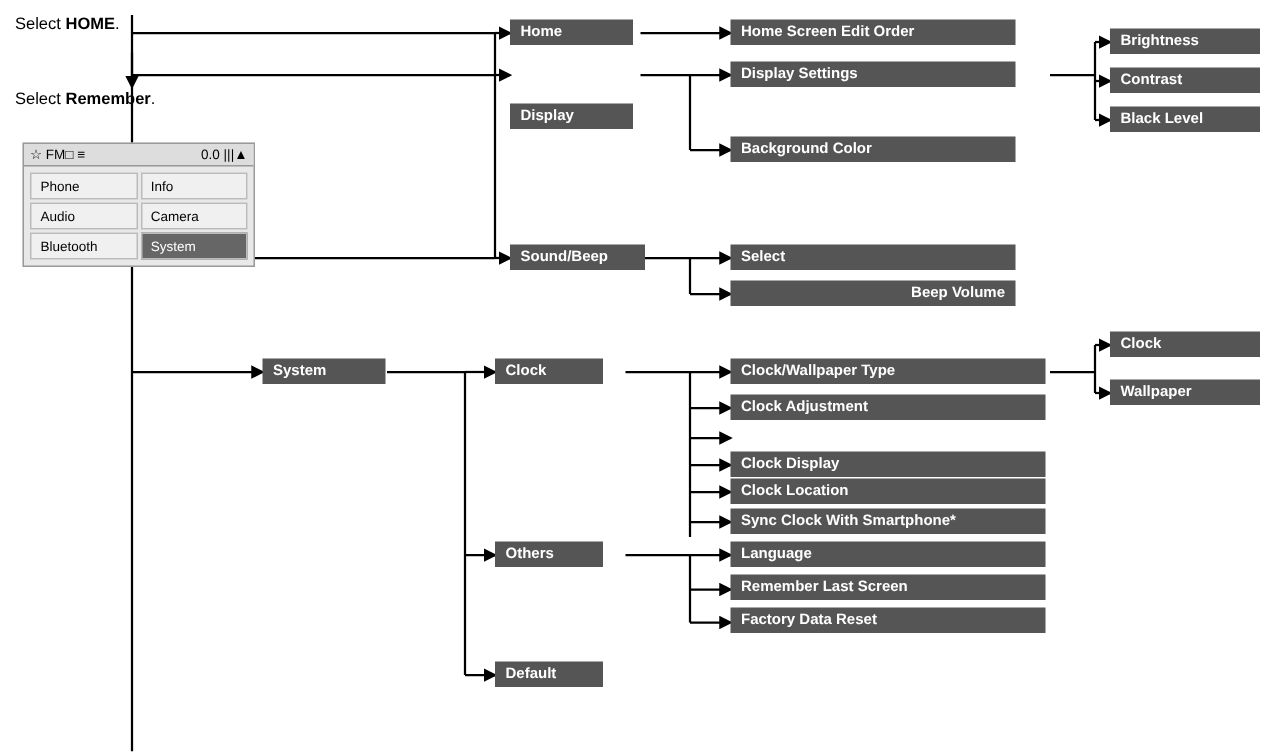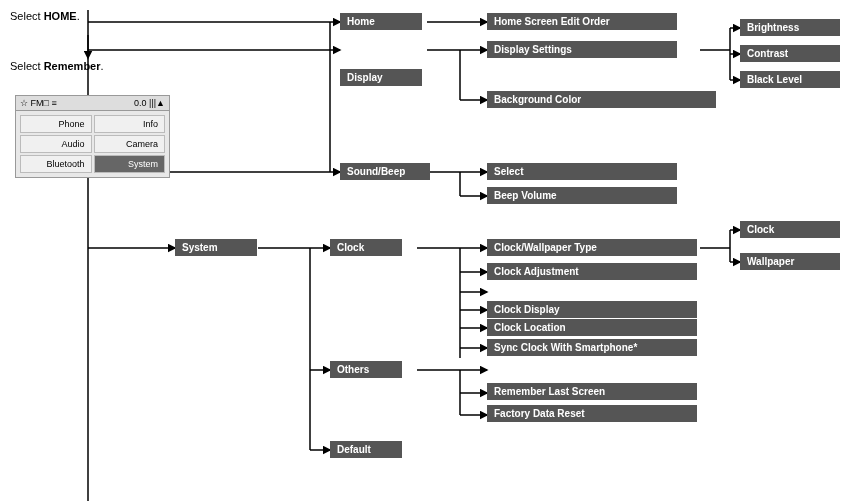--- a/index.html
+++ b/index.html
@@ -39,21 +39,21 @@
       display: grid;
       grid-template-columns: 1fr 1fr;
       gap: 2px;
       padding: 4px;
     }
     .menu-item {
       background: #f0f0f0;
       border: 1px solid #bbb;
       padding: 3px 6px;
       font-size: 9px;
-      text-align: right;
+      text-align: left;
     }
 
     
     .node {
       position: absolute;
       background: #555;
       color: #fff;
       padding: 3px 7px;
       font-size: 10px;
       font-weight: bold;
@@ -183,37 +183,38 @@
   <div class="node" style="left:330px; top:239px; width:72px;">Clock</div>
 
   <div class="node" style="left:330px; top:361px; width:72px;">Others</div>
 
   <div class="node" style="left:330px; top:441px; width:72px;">Default</div>
 
   <div class="node" style="left:487px; top:13px; width:190px;">Home Screen Edit Order</div>
 
   <div class="node" style="left:487px; top:41px; width:190px;">Display Settings</div>
 
-  <div class="node" style="left:487px; top:91px; width:229px;">Background Color</div>
+  <div class="node" style="left:487px; top:91px; width:190px;">Background Color</div>
 
   <div class="node" style="left:487px; top:163px; width:190px;">Select</div>
 
-  <div class="node" style="left:487px; top:187px; width:190px;">Beep Volume</div>
+  <div class="node" style="left:487px; top:187px; width:190px;text-align:right;">Beep Volume</div>
 
   <div class="node" style="left:487px; top:239px; width:210px;">Clock/Wallpaper Type</div>
 
   <div class="node" style="left:487px; top:263px; width:210px;">Clock Adjustment</div>
 
 
   <div class="node" style="left:487px; top:301px; width:210px;">Clock Display</div>
 
   <div class="node" style="left:487px; top:319px; width:210px;">Clock Location</div>
 
   <div class="node" style="left:487px; top:339px; width:210px;">Sync Clock With Smartphone*</div>
 
+  <div class="node" style="left:487px; top:361px; width:210px;">Language</div>
 
   <div class="node" style="left:487px; top:383px; width:210px;">Remember Last Screen</div>
 
   <div class="node" style="left:487px; top:405px; width:210px;">Factory Data Reset</div>
 
   <div class="node" style="left:740px; top:19px; width:100px;">Brightness</div>
 
   <div class="node" style="left:740px; top:45px; width:100px;">Contrast</div>
 
   <div class="node" style="left:740px; top:71px; width:100px;">Black Level</div>

